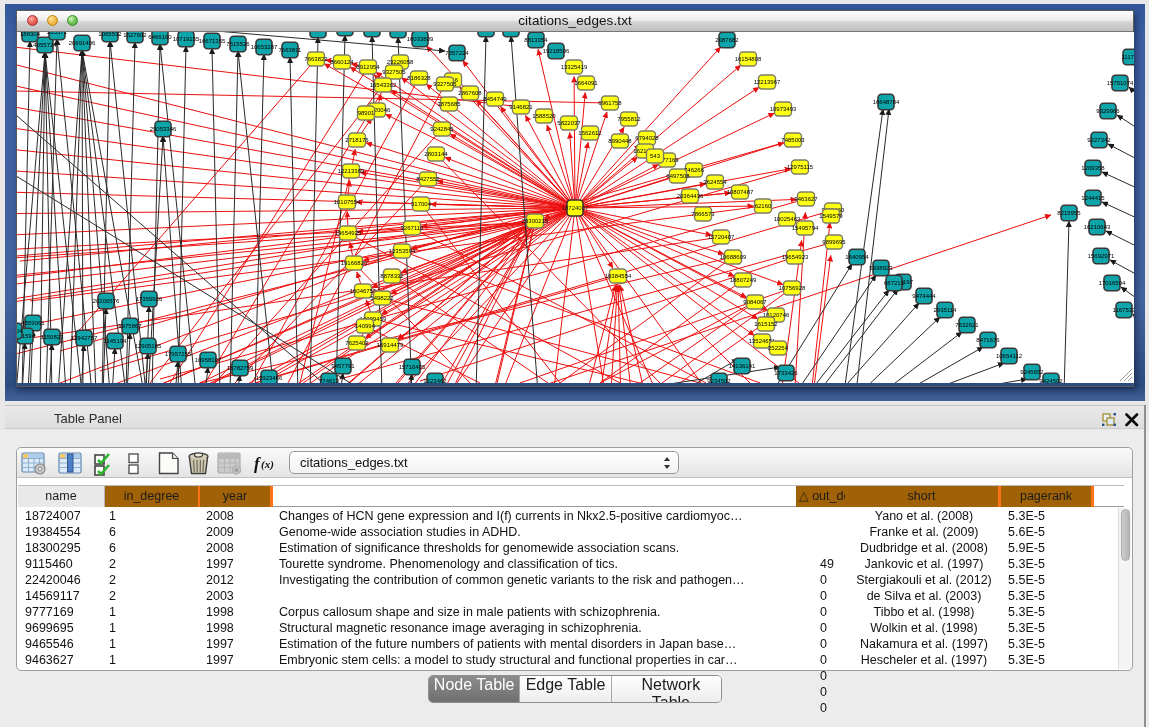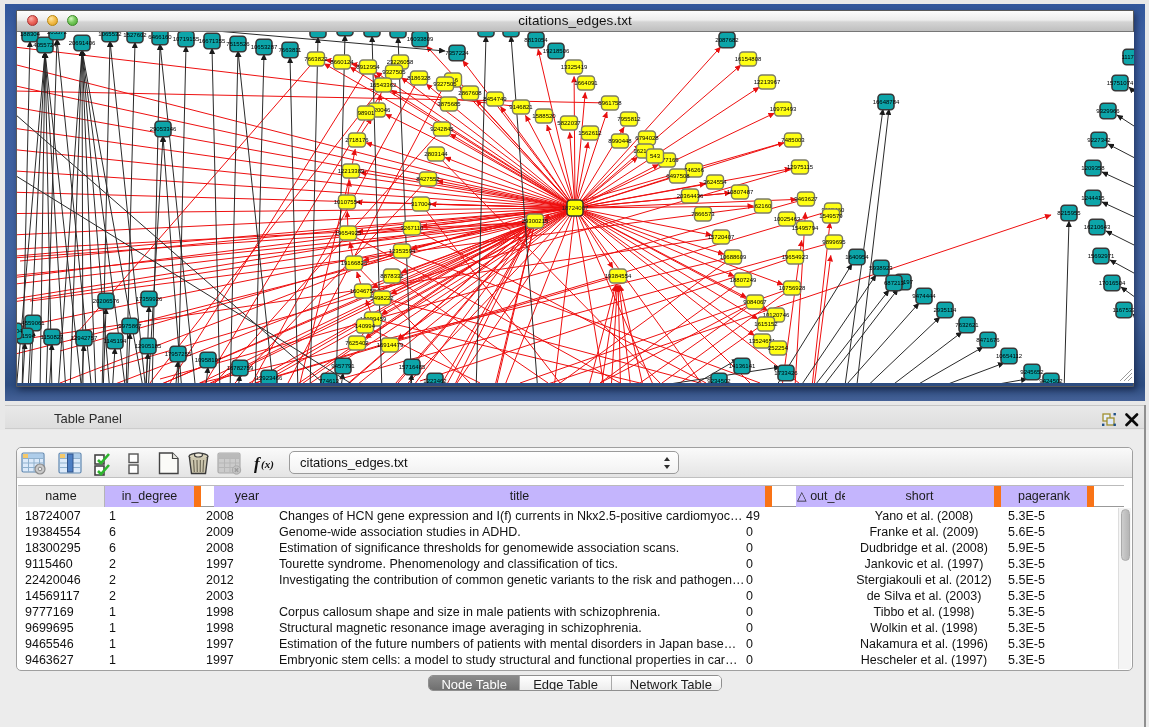--- a/index.html
+++ b/index.html
@@ -10,30 +10,30 @@
 #l1 { left:10px;  background:radial-gradient(circle at 35% 30%, #f9b2ac 0%, #ee6a60 45%, #c93a31 100%); border:1px solid #a33; }
 #l2 { left:30px; background:radial-gradient(circle at 35% 30%, #fce6a4 0%, #f5bf4f 45%, #d79a1e 100%); border:1px solid #b8860b; }
 #l3 { left:50px; background:radial-gradient(circle at 35% 30%, #d4f7c1 0%, #78ca5e 45%, #47a52f 100%); border:1px solid #3c8b28; }
 #canvas { position:absolute; left:0; top:21px; width:1117px; height:351px; background:#fff; overflow:hidden; }
 #tphead { position:absolute; left:5px; top:405px; width:1139px; height:24px; background:linear-gradient(180deg,#e9e9e9,#dedede); border-top:1px solid #c5c5c5; border-bottom:1px solid #cccccc; }
 #tphead .t { position:absolute; left:13px; top:5px; font-size:13px; color:#2c2c2c;margin-left:36px; }
 #lowerbg { position:absolute; left:0; top:430px; width:1149px; height:297px; background:#ececec; }
 #box { position:absolute; left:16px; top:447px; width:1117px; height:224px; background:#fff; border:1px solid #9f9f9f; border-radius:5px; }
 #toolbar { position:absolute; left:0; top:0; width:100%; height:30px; background:linear-gradient(180deg,#fafafa,#e4e4e4); border-bottom:1px solid #c0c0c0; border-radius:5px 5px 0 0; }
 #thead { position:absolute; left:1px; top:37px; width:1106px; height:22px; border-top:1px solid #bbb; border-bottom:1px solid #999; }
-#thead div { position:absolute; top:0; height:21px; background:#c4b5fd; border-right:7px solid #f97316; font-size:12.5px; color:#1c1c1c; text-align:center; line-height:21px; }
+#thead div { position:absolute; top:0; height:21px; background:#a16207; border-right:3px solid #f97316; font-size:12.5px; color:#1c1c1c; text-align:center; line-height:21px; }
 #tbody { position:absolute; left:1px; top:60px; width:1106px; height:161px; font-size:12.5px; color:#111; }
 .tr { position:absolute; width:100%; height:16px; line-height:16px; white-space:nowrap; }
 .tr div { position:absolute; top:0; height:16px; overflow:hidden; }
 .c0 { left:7px; width:93px; } .c1 { left:91px; width:90px; } .c2 { left:188px; width:80px; }
-.c3 { left:261px; width:494px; } .c4 { left:728px; width:68px; }
+.c3 { left:261px; width:494px; } .c4 { left:802px; width:68px;margin-top:48px; }
 .c5 { left:828px; width:156px; text-align:center; } .c6 { left:990px; width:90px; }
 #vsb { position:absolute; right:1px; top:60px; width:13px; height:161px; background:#f4f4f4; border-left:1px solid #ddd; }
 #vsb .th { position:absolute; left:2px; top:1px; width:9px; height:52px; background:linear-gradient(90deg,#cdcdcd,#b5b5b5); border-radius:5px; border:1px solid #aaa; }
-#tabs { position:absolute; left:428px; top:675px; width:294px; height:16px; border:1px solid #8f8f8f; border-radius:5px; overflow:hidden; display:flex; font-size:13px; }
+#tabs { position:absolute; left:428px; top:675px; width:294px; height:28px; border:1px solid #8f8f8f; border-radius:5px; overflow:hidden; display:flex; font-size:16px; }
 #tabs div { height:100%; line-height:18px; text-align:center; }
 #tab1 { width:91px; background:linear-gradient(180deg,#8c8c8c,#6f6f6f); color:#fff; }
 #tab2 { width:92px; background:linear-gradient(180deg,#ffffff,#ededed); color:#1c1c1c; border-left:1px solid #a9a9a9; }
 #tab3 { width:111px; background:linear-gradient(180deg,#ffffff,#ededed); color:#1c1c1c; border-left:1px solid #a9a9a9;padding-left:9px; }
 #status { position:absolute; left:0; top:701px; width:1149px; height:26px; background:#e9e9e9; border-top:1px solid #d2d2d2;margin-top:30px; }
 #mem { position:absolute; right:34px; top:9px; font-size:12px; color:#222; }
 #dot { position:absolute; right:15px; top:8px; width:12px; height:12px; border-radius:50%; background:#2fc73a; border:1.5px solid #333; }
 #rline { position:absolute; left:1144px; top:405px; width:2px; height:322px; background:#8f8f8f; }
 .ticon { position:absolute; top:3px; }
 #dd { position:absolute; left:272px; top:3px; width:390px; height:23px; background:linear-gradient(180deg,#ffffff,#f2f2f2); border:1px solid #9b9b9b; border-radius:5px; font-size:13px; color:#111; line-height:21px; padding-left:10px; }
@@ -679,22 +679,21 @@
       </g>
 
       <text x="233" y="18" font-family="Liberation Serif,serif" font-style="italic" font-weight="700" font-size="17" fill="#101010">f</text>
       <text x="240" y="17" font-family="Liberation Serif,serif" font-style="italic" font-weight="700" font-size="11" fill="#101010">(x)</text>
     </svg>
     <div id="dd">citations_edges.txt<div class="st"></div></div>
   </div>
   <div id="thead">
     <div style="left:0;width:87px;background:#e9e9e9;border-right:1px solid #b5b5b5;">name</div>
     <div style="left:87px;width:96px;">in_degree</div>
-    <div style="left:196px;width:73px;">year</div>
-    <div style="left:256px;width:498px;">title</div>
+    <div style="left:182px;width:73px;">year</div>
     <div style="left:754px;width:73px;margin-left:24px;">△ out_de…</div>
     <div style="left:827px;width:156px;">short</div>
     <div style="left:983px;width:93px;">pagerank</div>
   </div>
   <div id="tbody">
 <div class="tr" style="top:0px">
         <div class="c0">18724007</div>
         <div class="c1">1</div>
         <div class="c2">2008</div>
         <div class="c3">Changes of HCN gene expression and I(f) currents in Nkx2.5-positive cardiomyoc…</div>
@@ -763,21 +762,21 @@
         <div class="c4">0</div>
         <div class="c5">Wolkin et al. (1998)</div>
         <div class="c6">5.3E-5</div>
       </div>
 <div class="tr" style="top:128px">
         <div class="c0">9465546</div>
         <div class="c1">1</div>
         <div class="c2">1997</div>
         <div class="c3">Estimation of the future numbers of patients with mental disorders in Japan base…</div>
         <div class="c4">0</div>
-        <div class="c5">Nakamura et al. (1996)</div>
+        <div class="c5">Nakamura et al. (1997)</div>
         <div class="c6">5.3E-5</div>
       </div>
 <div class="tr" style="top:144px">
         <div class="c0">9463627</div>
         <div class="c1">1</div>
         <div class="c2">1997</div>
         <div class="c3">Embryonic stem cells: a model to study structural and functional properties in car…</div>
         <div class="c4">0</div>
         <div class="c5">Hescheler et al. (1997)</div>
         <div class="c6">5.3E-5</div>

